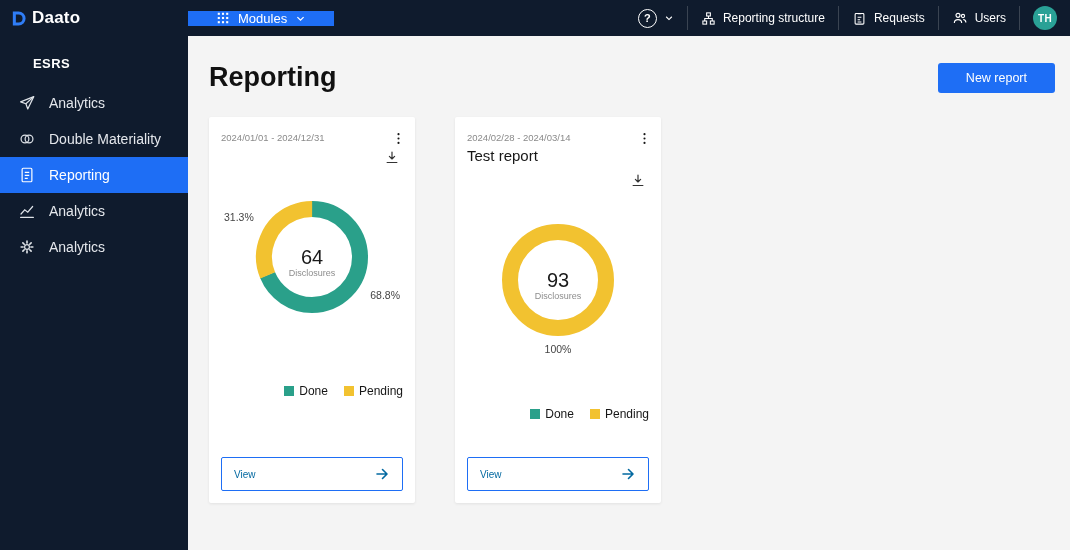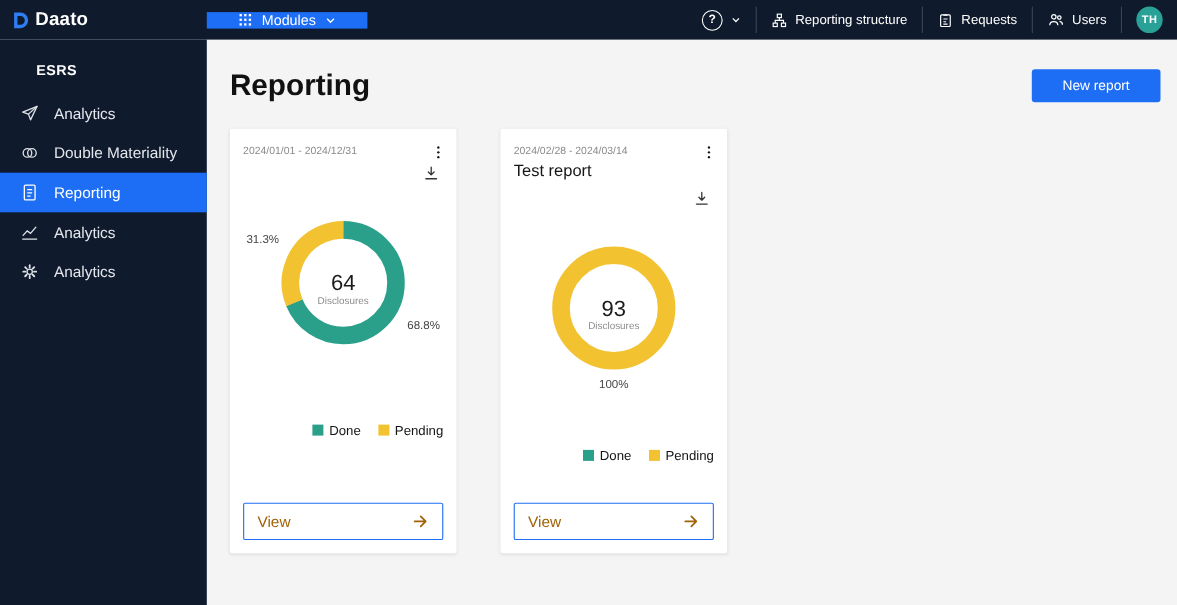--- a/index.html
+++ b/index.html
@@ -108,21 +108,21 @@
   .pct-label { font-size: 10.5px; fill: #454545; }
 
   .legend { display: flex; justify-content: flex-end; gap: 16px; margin-top: 44px; }
   .legend-item { display: inline-flex; align-items: center; gap: 5px; font-size: 12px; color: #161616; }
   .sq { width: 10px; height: 10px; display: inline-block; }
 
   .view-btn {
     margin-top: auto;
     height: 34px; width: 100%;
     background: #fff; border: 1px solid #1e6ef5; border-radius: 2px;
-    color: #a16207; font-size: 14px; font-family: inherit;
+    color: #0369a1; font-size: 10px; font-family: inherit;
     display: flex; align-items: center; justify-content: space-between;
     padding: 0 12px; cursor: pointer;
   }
 </style>
 </head>
 <body>
 
 <header class="topbar">
   <div class="logo-area">
     <span class="icon">

